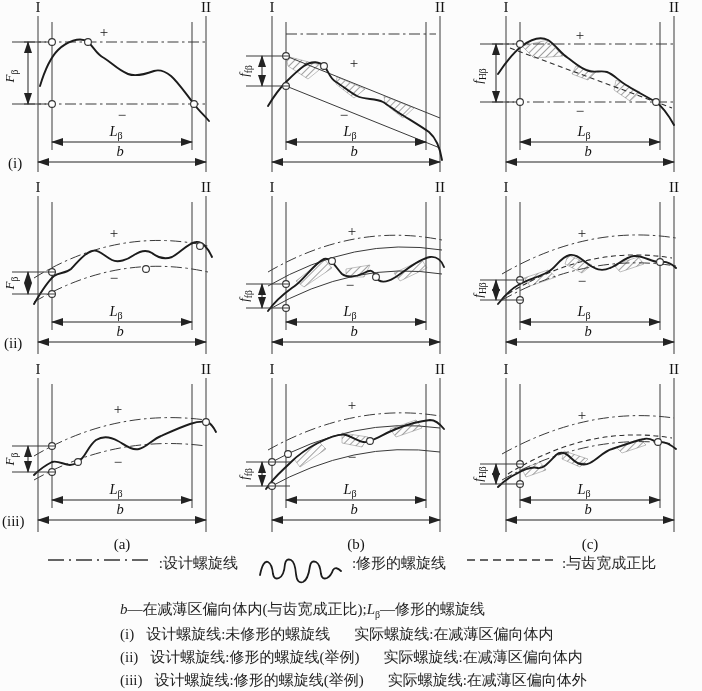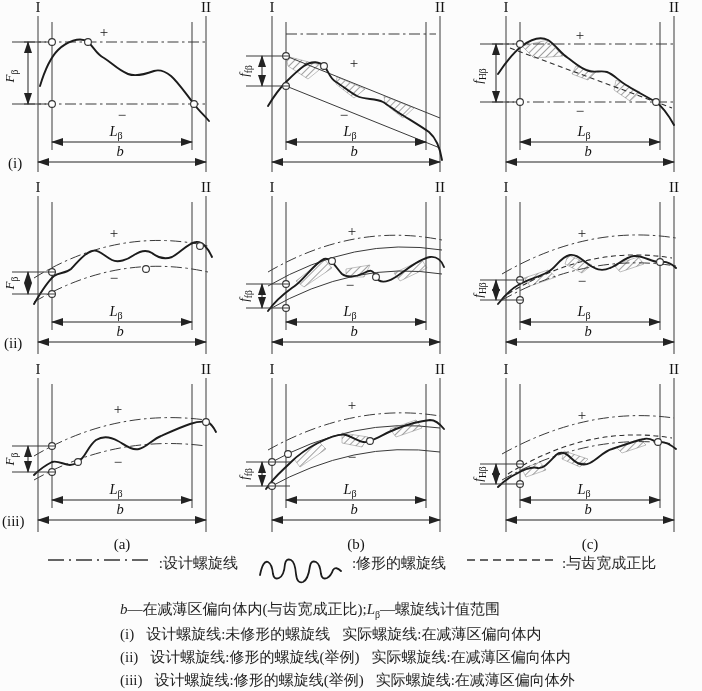--- a/index.html
+++ b/index.html
@@ -23,21 +23,21 @@
   .it{font-style:italic}
   .sb{font-size:10px}
   .dev{font-size:13px;text-anchor:middle}
   .dev .sb{font-size:9.5px}
   .rowl{font-size:15px}
   .coll{font-size:15px;text-anchor:middle}
   .legend{display:flex;justify-content:center;align-items:flex-start;gap:5px;height:38px;font-size:15px}
   .legend svg{display:block}
   .caption{margin:6px 0 0 120px;font-size:15px;line-height:1.55}
   .caption .num{margin-right:12px}
-  .caption .gap{margin-left:12px}
+  .caption .gap{margin-left:24px}
   .caption sub{font-size:10px}
 </style>
 </head>
 <body>
 
 <svg width="0" height="0" style="position:absolute">
   <defs>
     <marker id="ah" viewBox="0 0 12 8" markerWidth="12" markerHeight="8" refX="11" refY="4" orient="auto-start-reverse">
       <path d="M0,0 L12,4 L0,8 Z" fill="#222"></path>
     </marker>
@@ -405,18 +405,18 @@
     <path d="M3,21 Q6,6 11,8 Q15,10 16,20 Q17,26 22,24 Q27,22 28,10 Q29,4 34,6 Q38,8 39,20 Q40,30 46,28 Q51,26 53,12 Q54,6 59,8 Q63,10 64,20 Q65,26 70,24 Q74,22 76,16 Q79,12 84,17" fill="none" stroke="#1c1c1c" stroke-width="1.8" stroke-linecap="round"></path>
   </svg>
   <span>:修形的螺旋线</span>
   <svg width="92" height="12" style="margin-left:14px">
     <line x1="2" y1="6" x2="90" y2="6" stroke="#333" stroke-width="1.3" stroke-dasharray="8 5"></line>
   </svg>
   <span>:与齿宽成正比</span>
 </div>
 
 <div class="caption">
-  <div><span class="it">b</span><span>—在减薄区偏向体内(与齿宽成正比);</span><span class="it">L</span><sub>β</sub><span>—螺旋线计值范围</span></div>
+  <div><span class="it">b</span><span>—在减薄区偏向体内(与齿宽成正比);</span><span class="it">L</span><sub>β</sub><span>—修形的螺旋线</span></div>
   <div><span class="num">(i)</span><span>设计螺旋线:未修形的螺旋线</span><span class="gap">实际螺旋线:在减薄区偏向体内</span></div>
   <div><span class="num">(ii)</span><span>设计螺旋线:修形的螺旋线(举例)</span><span class="gap">实际螺旋线:在减薄区偏向体内</span></div>
   <div><span class="num">(iii)</span><span>设计螺旋线:修形的螺旋线(举例)</span><span class="gap">实际螺旋线:在减薄区偏向体外</span></div>
 </div>
 </div>
 
 </body></html>

